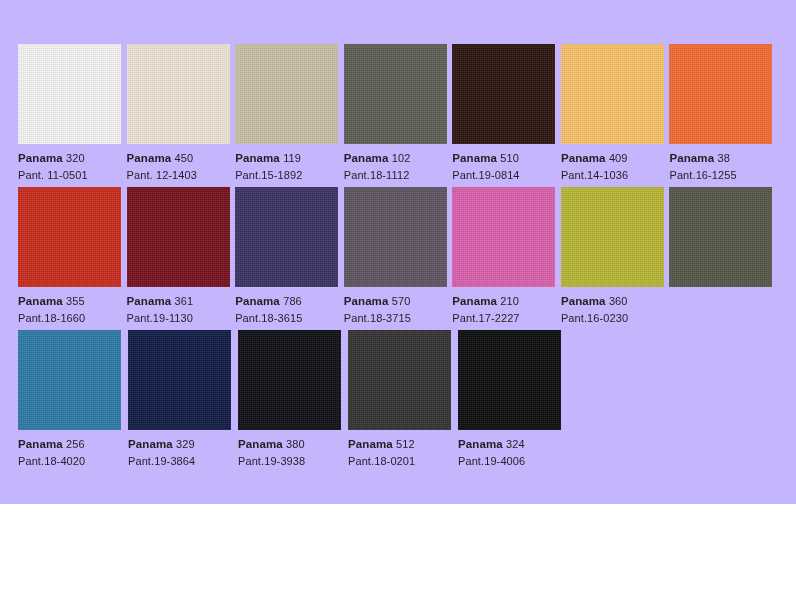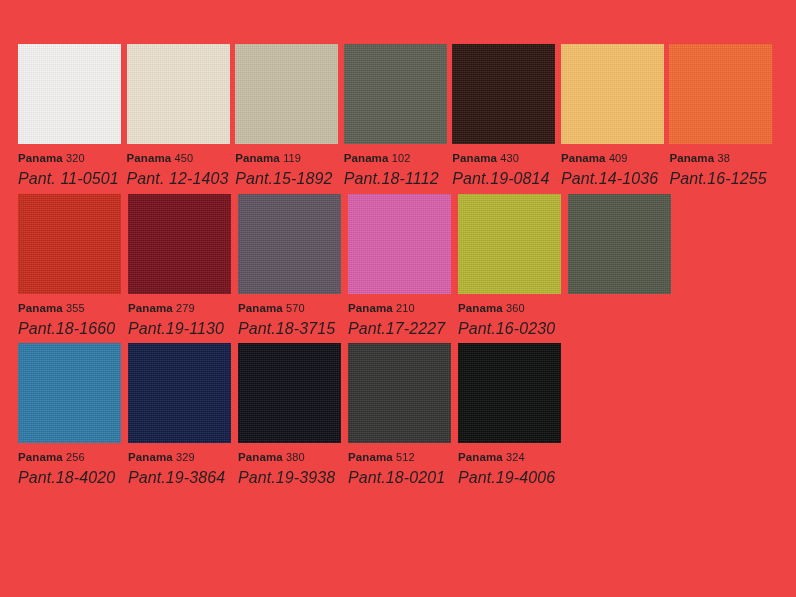--- a/index.html
+++ b/index.html
@@ -11,22 +11,22 @@
     width: 796px;
     height: 597px;
     background: #ffffff;
     font-family: "Liberation Sans", sans-serif;
     overflow: hidden;
   }
 
   #chart-sheet {
     position: relative;
     width: 796px;
-    height: 597px;
-    background: #ef4444;
+    height: 504px;
+    background: #c4b5fd;
   }
 
   .swatch-grid {
     position: absolute;
     left: 18px;
     top: 44px;
     width: 760px;
   }
 
   .swatch-row {
@@ -85,26 +85,25 @@
     letter-spacing: 0.1px;
   }
   .label-name {
     font-weight: bold;
   }
   .label-code {
     font-weight: normal;
     font-size: 11px;
   }
   .label-line-2 {
-    font-size: 16px;
+    font-size: 11px;
     color: #231f20;
     white-space: nowrap;
     padding-top: 2px;
     letter-spacing: 0.1px;
-    font-style: italic;
   }
 </style>
 </head>
 <body>
 
 <div id="chart-sheet">
 
   <div class="swatch-grid">
 
     <div class="swatch-row">
@@ -151,21 +150,21 @@
           </div>
           <div class="label-line-2">Pant.18-1112</div>
         </div>
       </div>
 
       <div class="swatch-cell">
         <div class="swatch-chip" style="background-color: rgb(43, 20, 15);"></div>
         <div class="swatch-labels">
           <div class="label-line-1">
             <span class="label-name">Panama</span>
-            <span class="label-code">430</span>
+            <span class="label-code">510</span>
           </div>
           <div class="label-line-2">Pant.19-0814</div>
         </div>
       </div>
 
       <div class="swatch-cell">
         <div class="swatch-chip" style="background-color: rgb(245, 192, 105);"></div>
         <div class="swatch-labels">
           <div class="label-line-1">
             <span class="label-name">Panama</span>
@@ -199,26 +198,36 @@
           </div>
           <div class="label-line-2">Pant.18-1660</div>
         </div>
       </div>
 
       <div class="swatch-cell">
         <div class="swatch-chip" style="background-color: rgb(117, 16, 28);"></div>
         <div class="swatch-labels">
           <div class="label-line-1">
             <span class="label-name">Panama</span>
-            <span class="label-code">279</span>
+            <span class="label-code">361</span>
           </div>
           <div class="label-line-2">Pant.19-1130</div>
         </div>
       </div>
 
+      <div class="swatch-cell">
+        <div class="swatch-chip" style="background-color: rgb(59, 49, 99);"></div>
+        <div class="swatch-labels">
+          <div class="label-line-1">
+            <span class="label-name">Panama</span>
+            <span class="label-code">786</span>
+          </div>
+          <div class="label-line-2">Pant.18-3615</div>
+        </div>
+      </div>
 
       <div class="swatch-cell">
         <div class="swatch-chip" style="background-color: rgb(93, 83, 96);"></div>
         <div class="swatch-labels">
           <div class="label-line-1">
             <span class="label-name">Panama</span>
             <span class="label-code">570</span>
           </div>
           <div class="label-line-2">Pant.18-3715</div>
         </div>

